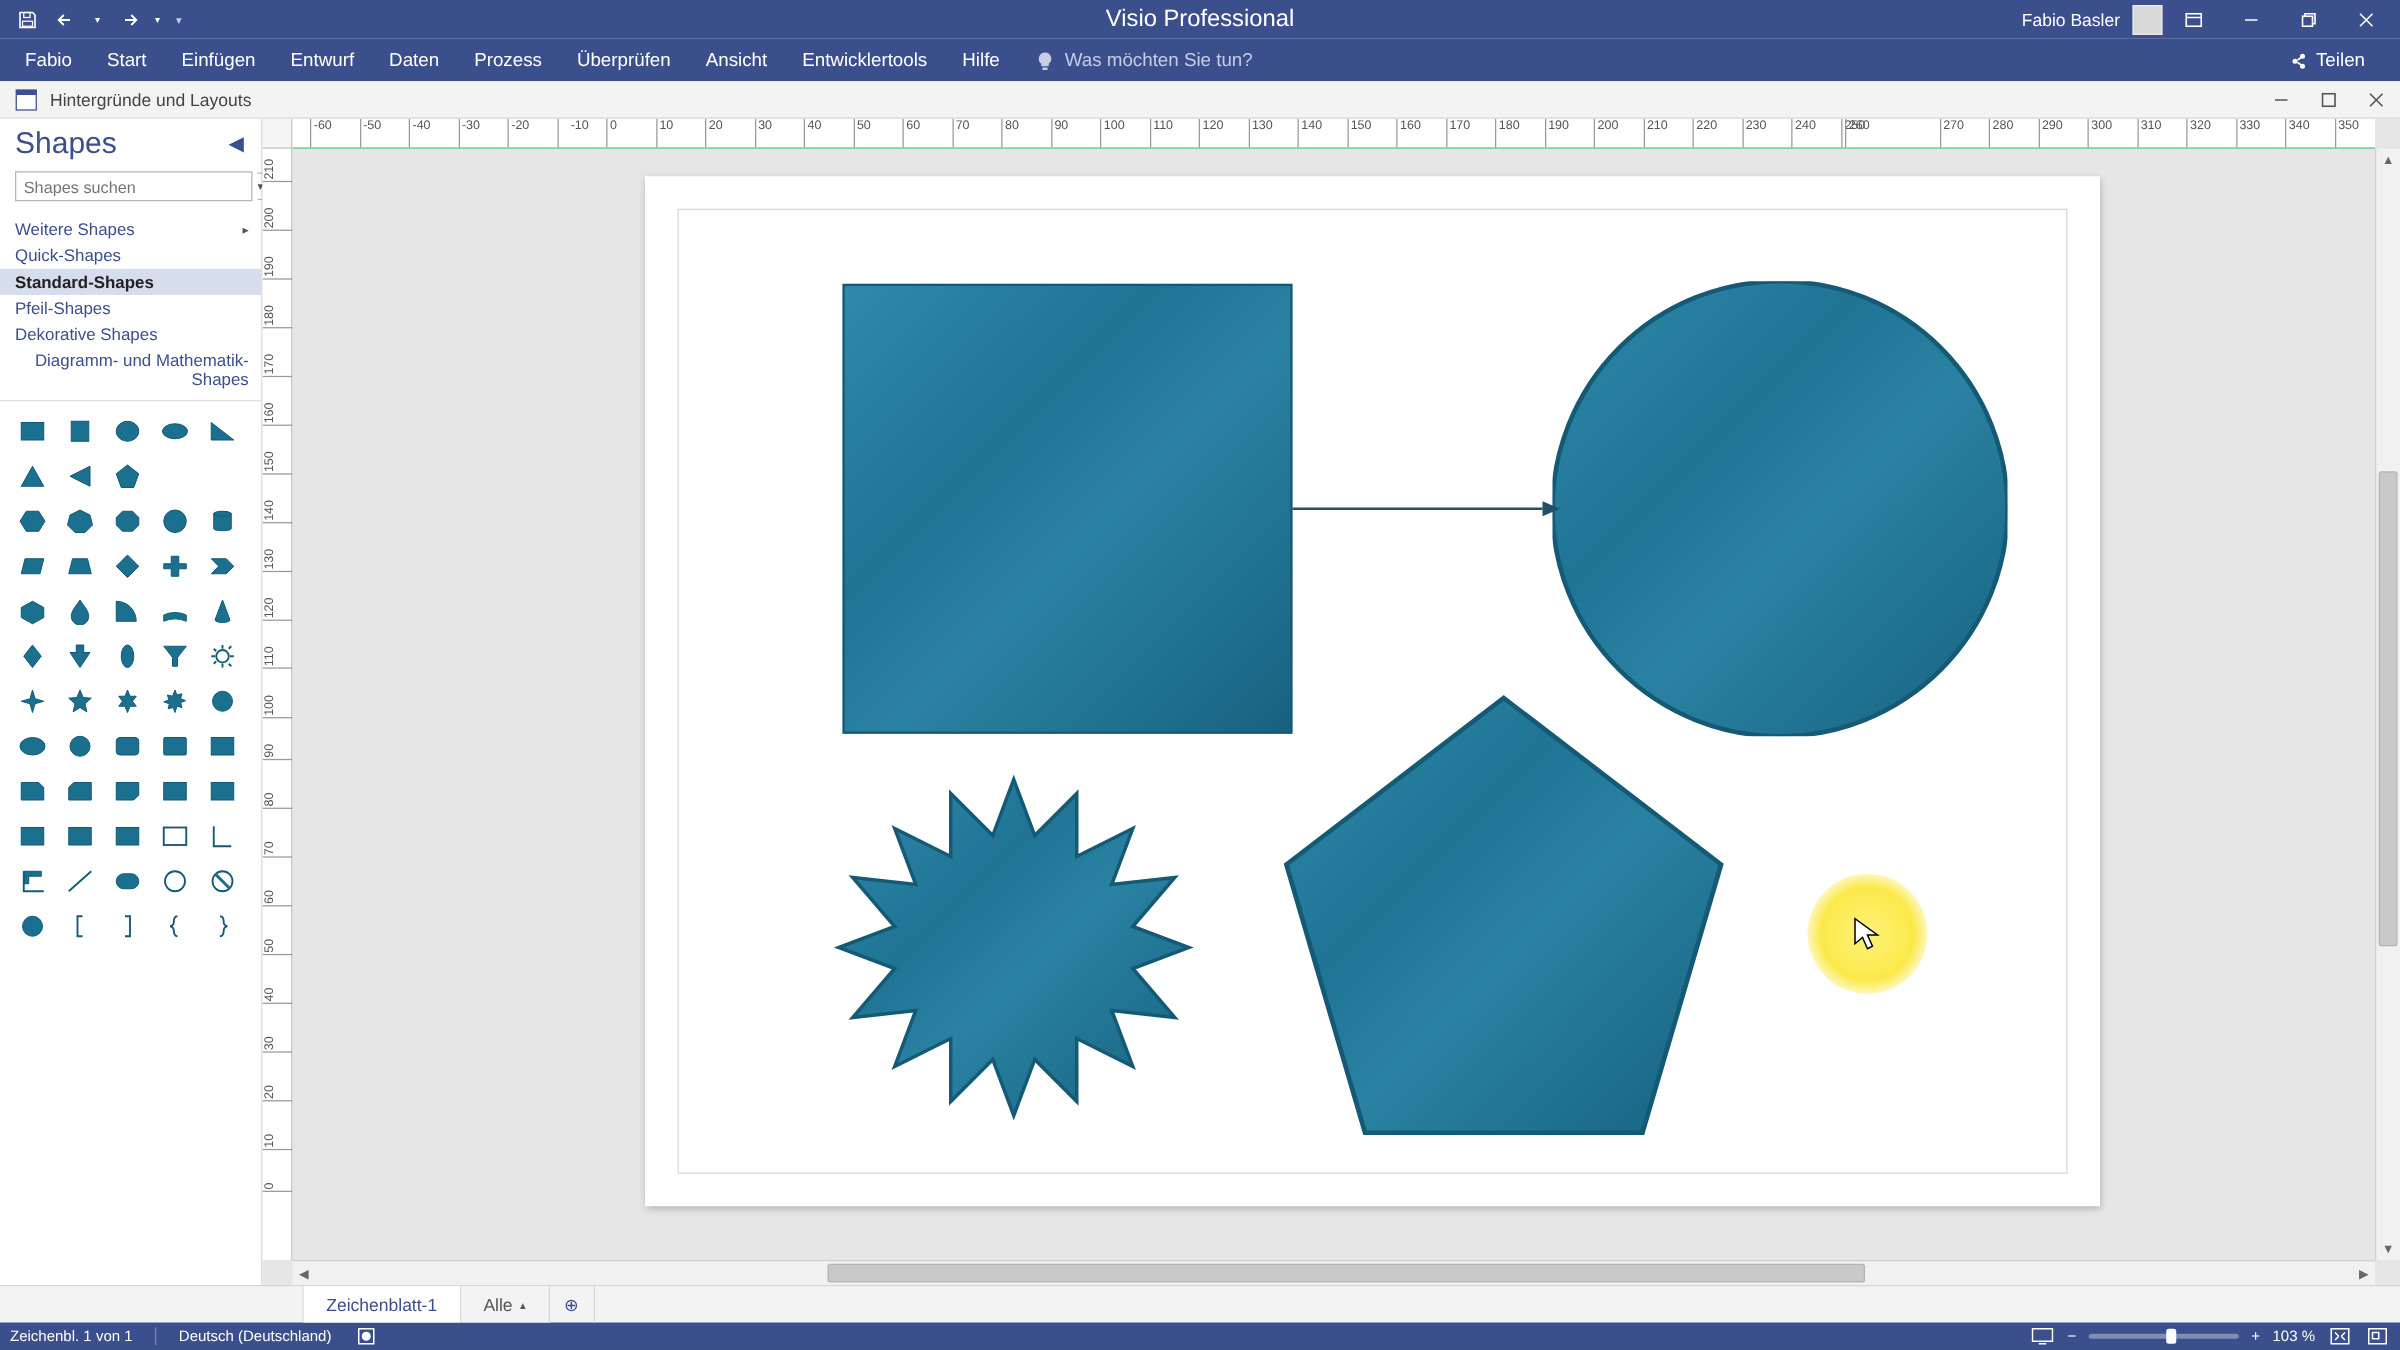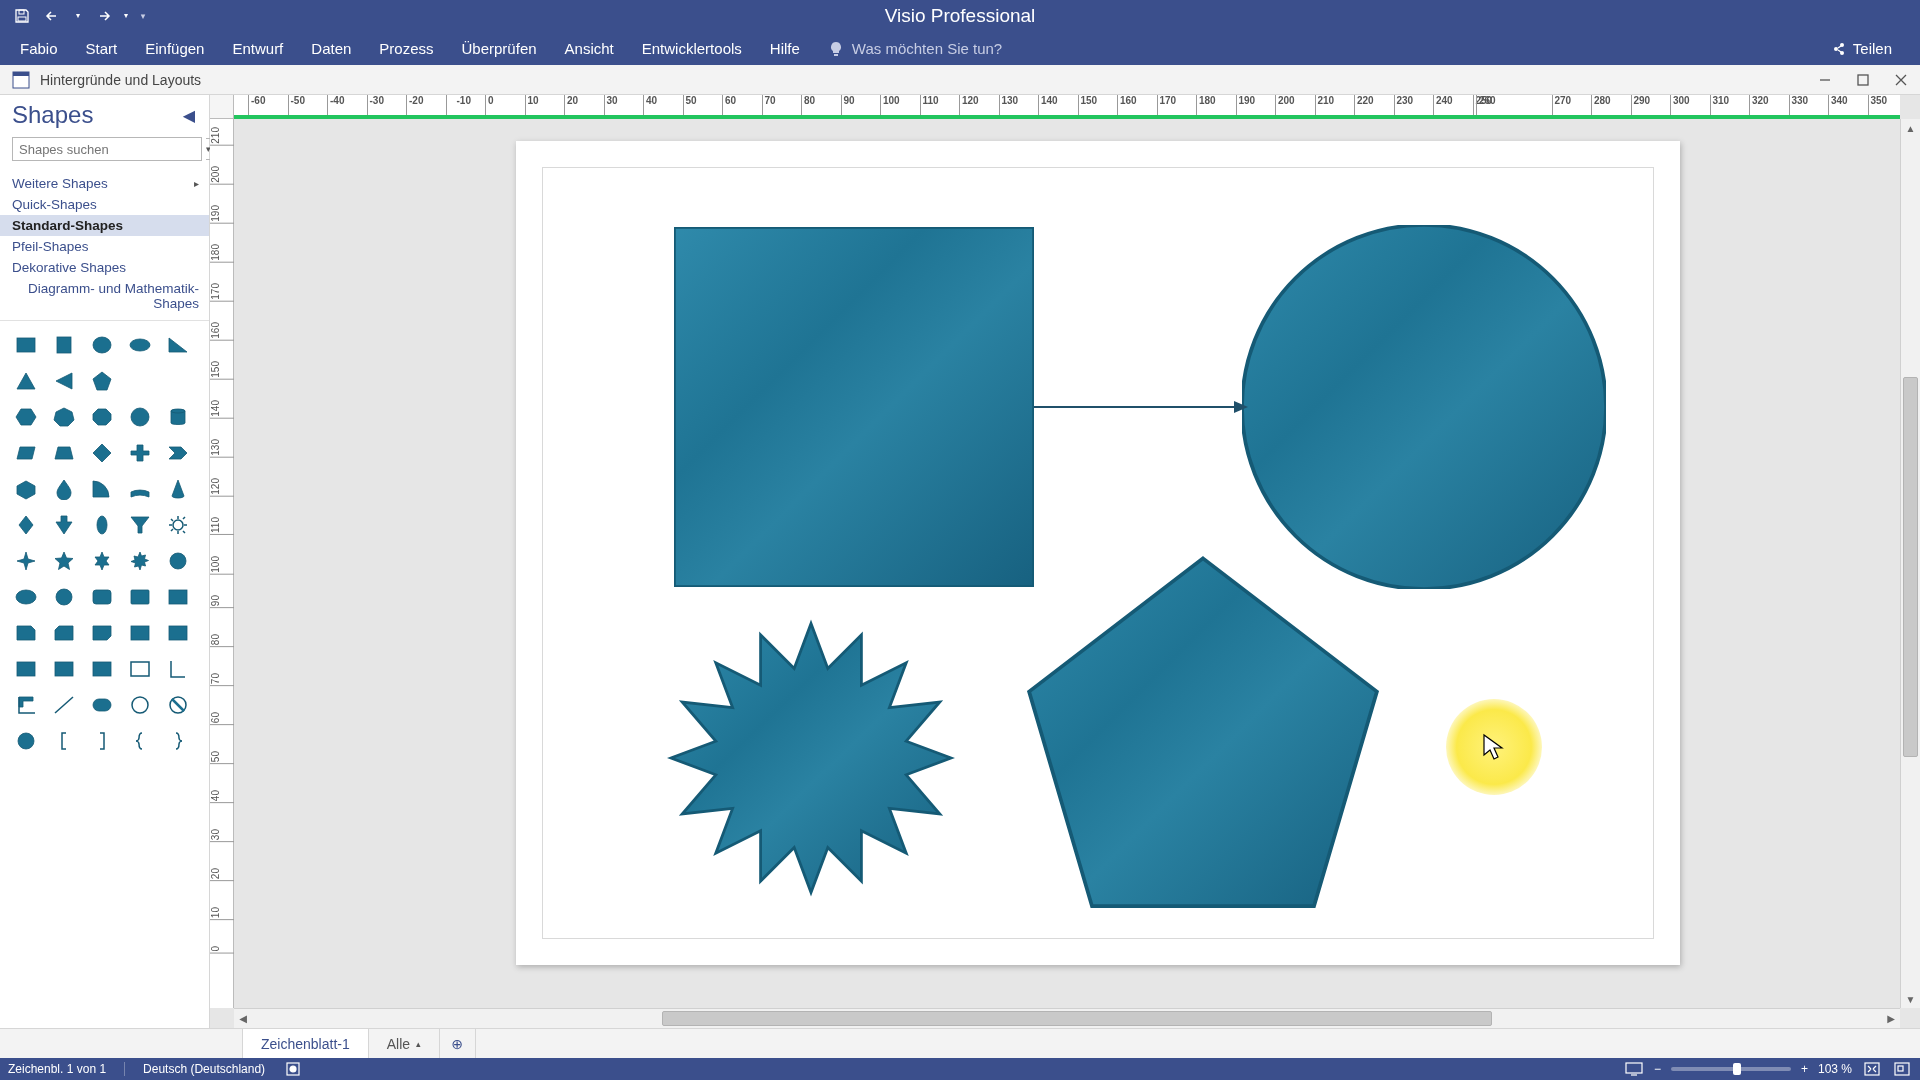--- a/index.html
+++ b/index.html
@@ -50,21 +50,21 @@
 .cat-item.selected { background:#d6dded; font-weight:600; color:#222;}
 .cat-item .arrow { margin-left:auto; font-size:10px; color:#555;}
 .shape-grid { padding: 10px 10px; display:grid; grid-template-columns: repeat(5, 32px); gap: 8px 6px; justify-content: start; }
 .shape-cell { width:32px; height:28px; display:flex; align-items:center; justify-content:center; cursor:pointer;}
 .shape-cell svg { width:24px; height:22px; }
 .shape-fill { fill:#1b6f8f; stroke:#155a75; stroke-width:0.8;}
 .shape-stroke { fill:none; stroke:#155a75; stroke-width:1.5;}
 
 
 .canvas-area { flex:1; position:relative; background:#e6e6e6; overflow:hidden;}
-.ruler-h { position:absolute; left:24px; right:20px; top:0; height:24px; background:#fff; border-bottom:4px solid #22c55e; overflow:hidden;font-weight:bold;}
+.ruler-h { position:absolute; left:24px; right:20px; top:0; height:24px; background:#fff; border-bottom:1px solid #22c55e; overflow:hidden;}
 .ruler-h-inner { position:relative; height:100%; font-size:10px; color:#555;}
 .ruler-h-inner .tick { position:absolute; top:0; height:24px; border-left:1px solid #999; padding-left:2px; line-height:12px;}
 .ruler-v { position:absolute; left:0; top:24px; bottom:20px; width:24px; background:#fff; border-right:1px solid #bbb;}
 .ruler-v-inner { position:relative; width:100%; height:100%; font-size:10px; color:#555;}
 .ruler-v-inner .tick { position:absolute; left:0; width:24px; border-top:1px solid #999; padding-top:1px; padding-left:2px; writing-mode: vertical-rl; transform: rotate(180deg); text-align:right;}
 .ruler-corner { position:absolute; left:0; top:0; width:24px; height:24px; background:#f5f5f5; border-right:1px solid #bbb; border-bottom:1px solid #bbb;}
 
 .scroll-view { position:absolute; left:24px; top:24px; right:20px; bottom:20px; background:#e6e6e6;}
 .page { position:absolute; background:#fff; box-shadow: 1px 2px 6px rgba(0,0,0,0.25); }
 .page-margin { position:absolute; border:1px solid #d9d9d9;}
@@ -126,20 +126,46 @@
     <div class="qat-btn" style="width:12px;font-size:8px;">▾</div>
     <div class="qat-btn">
         <svg width="18" height="14" viewBox="0 0 18 14">
           <path d="M12 3l4 4-4 4M16 7H7" fill="none" stroke="#fff" stroke-width="1.5"></path>
         </svg>
       </div>
     <div class="qat-btn" style="width:12px;font-size:8px;">▾</div>
     <div class="qat-btn" style="width:14px;font-size:9px;color:#c7cde4;">▾</div>
   </div>
   <div class="app-title">Visio Professional</div>
+  <div class="title-right">
+    <span class="user-name">Fabio Basler</span>
+    <div class="avatar"></div>
+    <div class="win-btn">
+        <svg width="14" height="12" viewBox="0 0 14 12">
+          <rect x="1" y="1" width="12" height="10"></rect>
+          <path d="M1 4h12"></path>
+        </svg>
+      </div>
+    <div class="win-btn">
+        <svg width="12" height="12" viewBox="0 0 12 12">
+          <path d="M1 6h10"></path>
+        </svg>
+      </div>
+    <div class="win-btn">
+        <svg width="12" height="12" viewBox="0 0 12 12">
+          <rect x="1" y="3" width="8" height="8"></rect>
+          <path d="M3 3V1h8v8h-2"></path>
+        </svg>
+      </div>
+    <div class="win-btn">
+        <svg width="12" height="12" viewBox="0 0 12 12">
+          <path d="M1 1l10 10M11 1L1 11"></path>
+        </svg>
+      </div>
+  </div>
 </div>
 
 <div class="ribbon">
   <div class="ribbon-tab">Fabio</div>
   <div class="ribbon-tab">Start</div>
   <div class="ribbon-tab">Einfügen</div>
   <div class="ribbon-tab">Entwurf</div>
   <div class="ribbon-tab">Daten</div>
   <div class="ribbon-tab">Prozess</div>
   <div class="ribbon-tab">Überprüfen</div>

